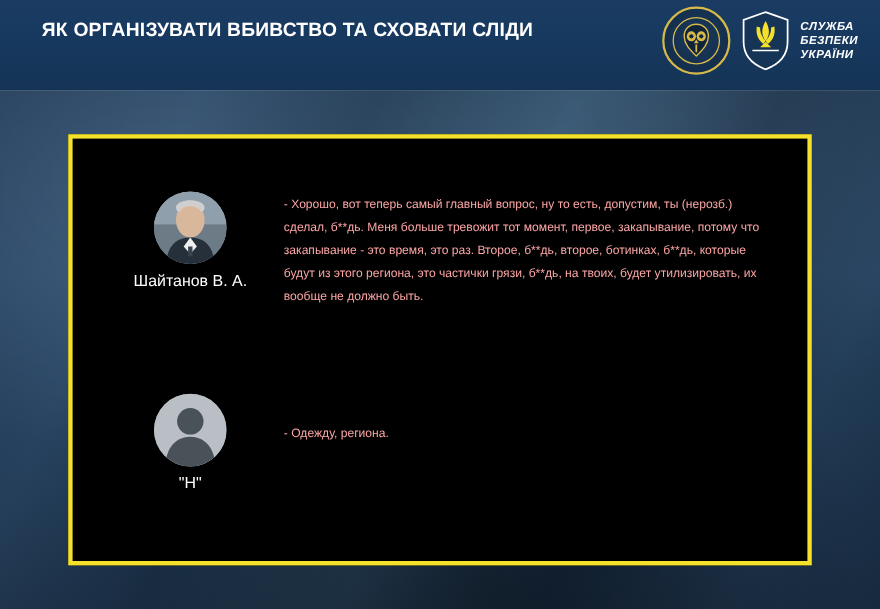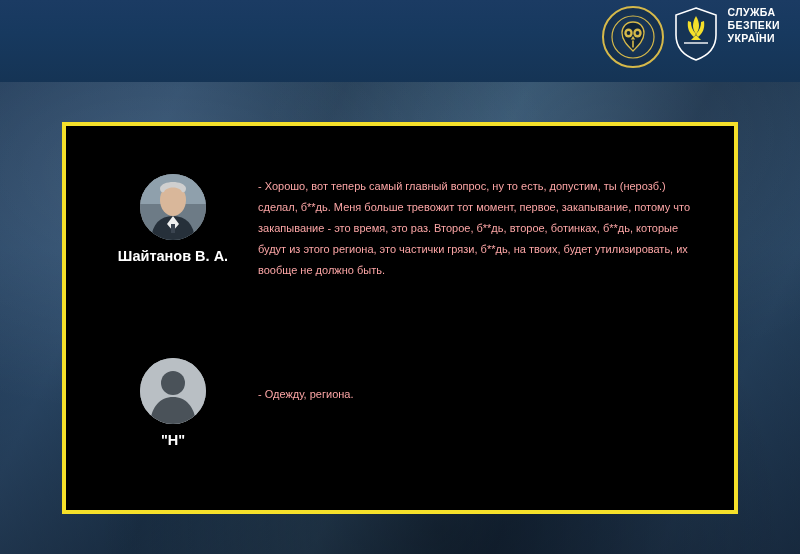--- a/index.html
+++ b/index.html
@@ -43,22 +43,23 @@
   }
   .header-title .line2 {
     display: block;
   }
 
   .emblems {
     position: absolute;
     right: 20px;
     top: 6px;
     display: flex;
-    align-items: flex-start;
+    align-items: center;
     gap: 10px;
+    font-style: italic;
   }
 
   
   .emblem-round {
     width: 62px;
     height: 62px;
     border-radius: 50%;
     background: radial-gradient(circle at 50% 45%, #1a3a5e 0%, #15304f 60%, #122a45 100%);
     border: 2px solid #d6b94a;
     display: flex;
@@ -141,41 +142,42 @@
     border-radius: 50%;
     overflow: hidden;
     position: relative;
     background: #9aa2a8;
   }
   .avatar svg { display: block; }
   .speaker-name {
     margin-top: 8px;
     color: #ffffff;
     font-size: 14.5px;
-    font-weight: bold;
+    font-weight: normal;
     text-align: center;
     white-space: nowrap;
   }
 
   .quote-text {
     color: #fca5a5;
     font-size: 11px;
     line-height: 21px;
     max-width: 450px;
     padding-top: 2px;
   }
   .entry-2 .quote-text { padding-top: 26px; }
 </style>
 </head>
 <body>
 
 <div class="slide">
 
   <div class="header">
     <div class="header-title">
+      <span class="line2">як організувати вбивство та сховати сліди</span>
     </div>
 
     <div class="emblems">
       <div class="emblem-round">
         <svg width="44" height="44" viewBox="0 0 44 44" aria-hidden="true">
           <circle cx="22" cy="22" r="21" fill="none" stroke="#d6b94a" stroke-width="1.2"></circle>
           <path d="M22 7 C15 7 11 12 11 18 C11 25 16 30 22 36 C28 30 33 25 33 18 C33 12 29 7 22 7 Z" fill="#0f2339" stroke="#d6b94a" stroke-width="1.3"></path>
           <ellipse cx="17.5" cy="18" rx="4.2" ry="4.6" fill="#d6b94a"></ellipse>
           <ellipse cx="26.5" cy="18" rx="4.2" ry="4.6" fill="#d6b94a"></ellipse>
           <circle cx="17.5" cy="18" r="1.9" fill="#0f2339"></circle>

